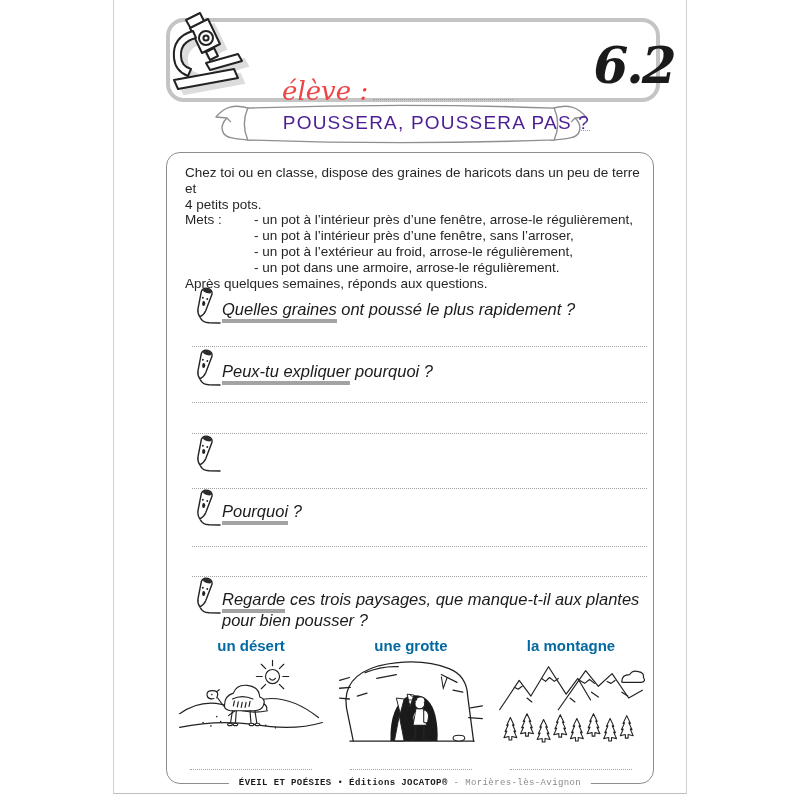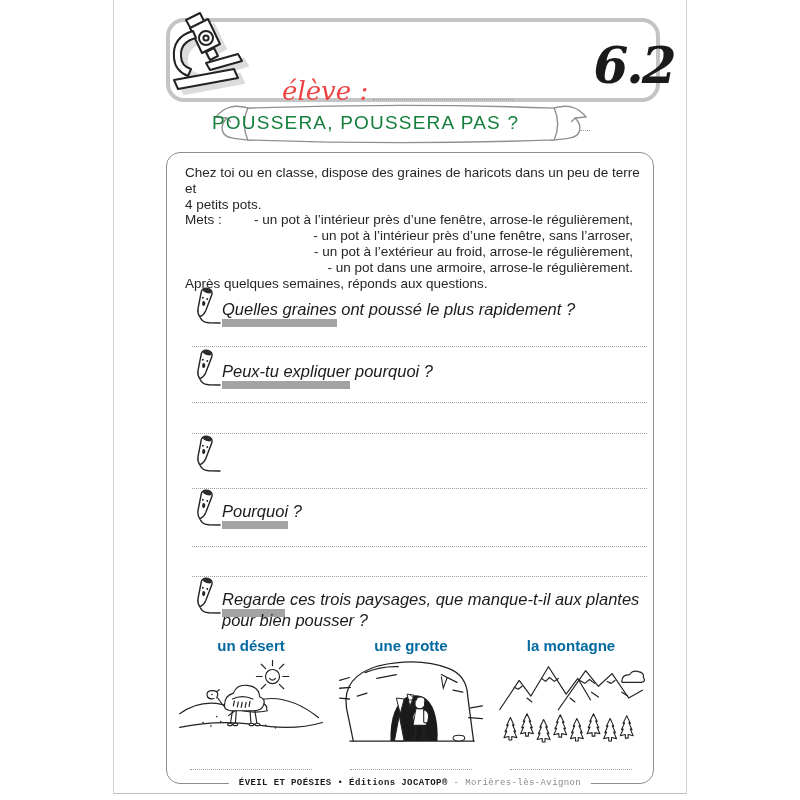--- a/index.html
+++ b/index.html
@@ -19,37 +19,37 @@
   .f-eleve .dots{width:140px;}
   .f-date{left:208px;top:47px;}
   .f-date .dots{width:132px;}
   .lesson-number{position:absolute;left:404px;top:14px;width:120px;text-align:center;
                  font-family:"DejaVu Serif",serif;font-style:italic;font-weight:bold;
                  font-size:50px;letter-spacing:-2px;color:#1a1a1a;}
 
   
   .banner{position:absolute;left:98px;top:99px;width:378px;height:50px;}
   .banner svg{position:absolute;left:0;top:0;}
-  .banner-title{position:absolute;left:0;top:13px;width:100%;text-align:left;
-                font-size:19px;letter-spacing:1.2px;color:#15803d;}
+  .banner-title{position:absolute;left:0;top:13px;width:100%;text-align:right;
+                font-size:19px;letter-spacing:1.2px;color:#4c1d95;}
 
   
   .main-box{position:absolute;left:52px;top:152px;width:486px;height:630px;
             border:1.5px solid #8d8d8d;border-radius:14px;background:#fff;}
   .instructions{position:absolute;left:18px;top:12px;width:458px;
                 font-size:13.5px;line-height:15.8px;color:#262626;}
   .mets{display:flex;}
   .mets-label{width:69px;flex:none;}
-  .mets-items div{white-space:nowrap;text-align:right;}
+  .mets-items div{white-space:nowrap;}
 
   .q{position:absolute;left:22px;}
   .pen{position:absolute;left:0;top:0;width:32px;height:38px;}
   .qtext{margin-left:33px;padding-top:13px;font-size:16.5px;font-style:italic;
          color:#1b1b1b;line-height:21px;}
-  .lead{border-bottom:8px solid #a3a3a3;padding-bottom:1px;}
+  .lead{border-bottom:4px solid #a3a3a3;padding-bottom:1px;}
   .ans{position:absolute;left:25px;width:455px;height:0;border-bottom:1.6px dotted #a0a0a0;}
 
   
   .figures{position:absolute;left:10px;top:484px;width:468px;display:flex;justify-content:space-between;}
   .figure{width:148px;text-align:center;}
   .figure-label{font-size:15px;font-weight:bold;color:#0369a1;height:18px;}
   .figline{margin:22px auto 0;width:122px;height:0;border-bottom:1.6px dotted #a0a0a0;}
 
   
   .footer{position:absolute;bottom:-7px;left:50%;transform:translateX(-50%);

